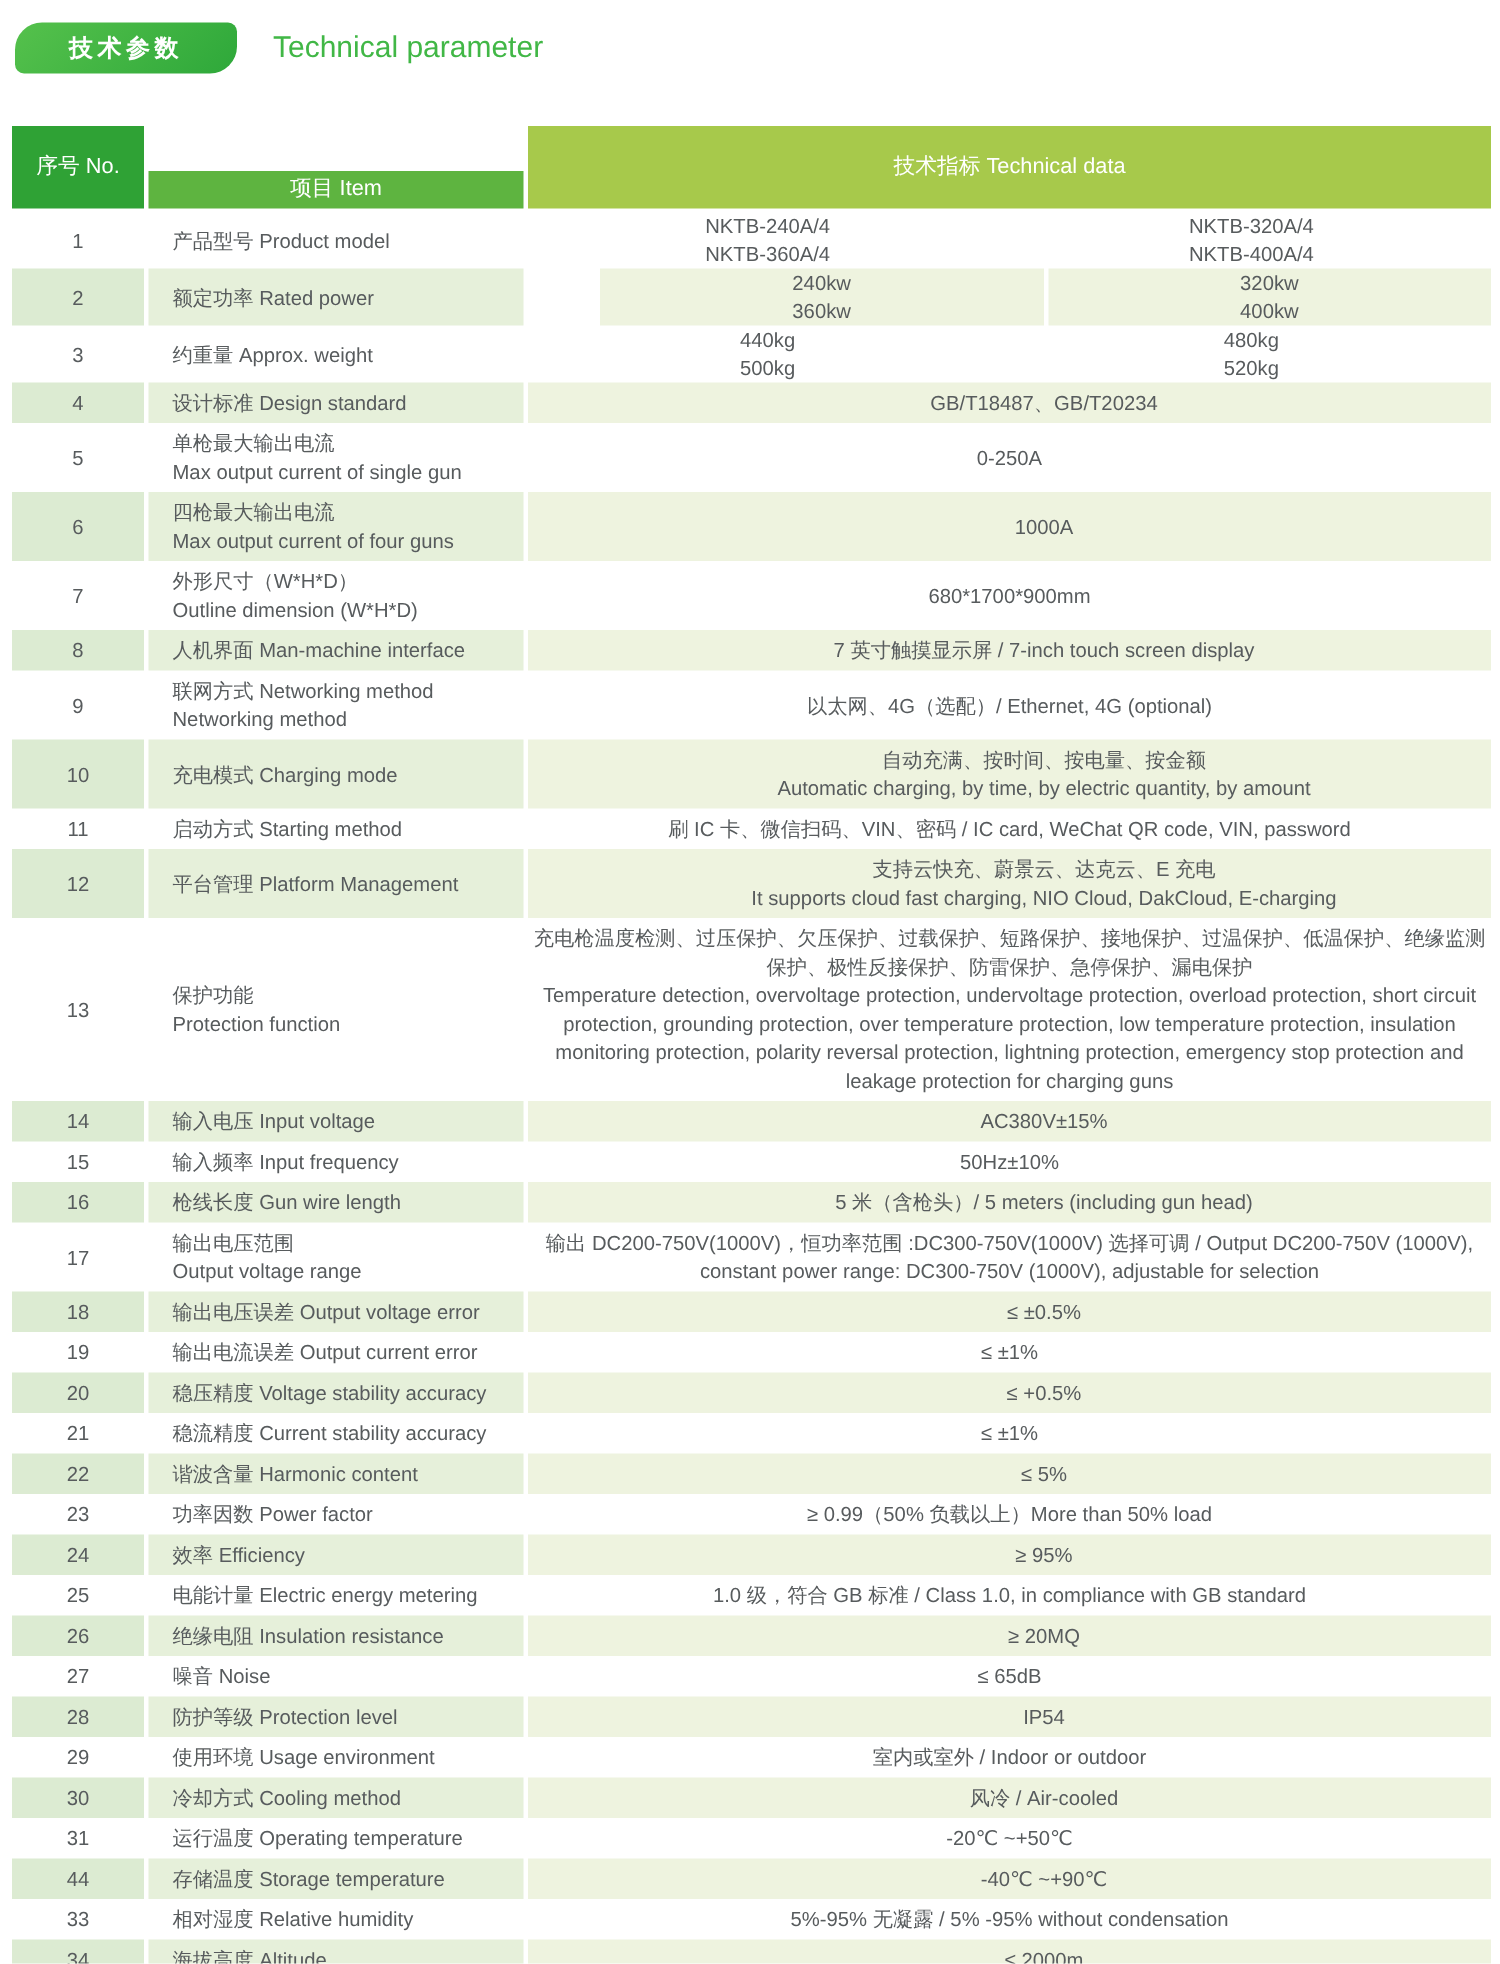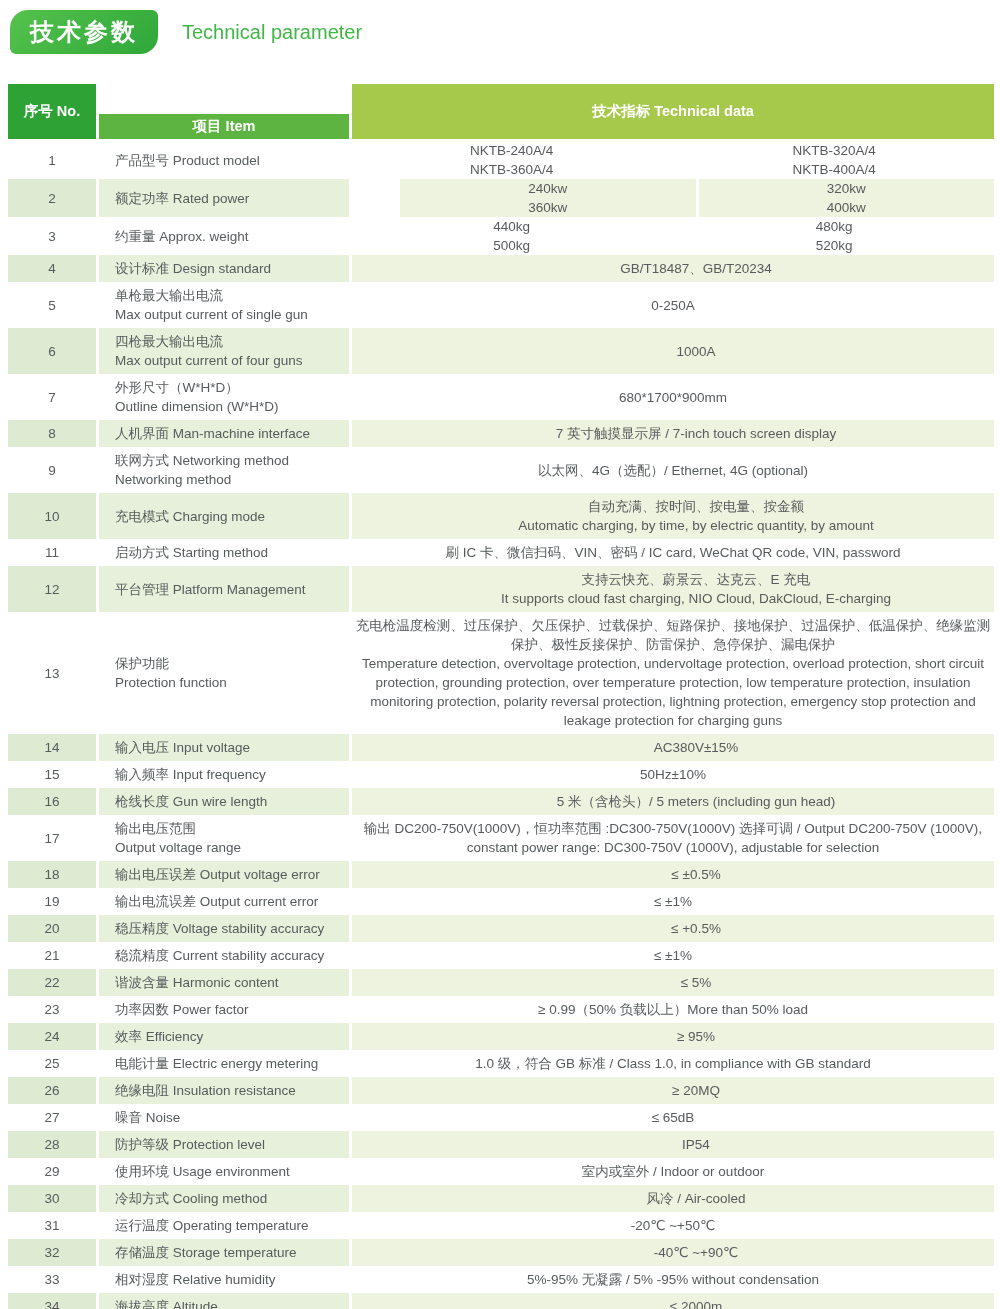--- a/index.html
+++ b/index.html
@@ -17,42 +17,42 @@
   *{box-sizing:border-box;margin:0;padding:0;}
   html,body{background:#ffffff;}
   body{
     width:1000px;height:1309px;overflow:hidden;
     font-family:"Liberation Sans","DejaVu Sans",sans-serif;
     color:var(--text);
   }
   
   .title-bar{display:flex;align-items:center;margin:10px 0 0 10px;height:44px;}
   .badge{
-    min-width:148px;height:44px;
+    min-width:148px;height:34px;
     background:linear-gradient(135deg,var(--badge-green-light),var(--badge-green-dark));
     border-radius:18px 6px 18px 6px;
-    color:#ffffff;font-size:24px;font-weight:bold;letter-spacing:3px;
+    color:#ffffff;font-size:16px;font-weight:bold;letter-spacing:3px;
     display:flex;align-items:center;justify-content:center;
     padding:0 18px;
   }
   .subtitle{margin-left:24px;color:var(--title-green);font-size:20px;font-weight:400;}
   
   .spec-table{margin:30px 6px 0 8px;}
   .row{
     display:grid;
     grid-template-columns:88px 250px 1fr;
     column-gap:3px;
     background:#ffffff;
   }
   .row > div{
     display:flex;flex-direction:column;justify-content:center;
     padding:4px 2px;min-height:27px;
     font-size:13.5px;line-height:19px;
   }
-  .header-row{margin-bottom:2px;font-weight:bold;}
+  .header-row{margin-bottom:2px;}
   .header-row > div{
     min-height:25px;padding:2px;align-items:center;
     color:#ffffff;font-size:14.5px;justify-content:center;text-align:center;
   }
   .h-no{background:var(--header-no-bg);}
   .h-item{background:var(--header-item-bg);margin-top:30px;}
   .h-data{background:var(--header-data-bg);}
   .num-cell{align-items:center;text-align:center;font-size:14px;}
   .item-cell{align-items:flex-start;padding-left:16px !important;text-align:left;}
   .value-cell{text-align:center;padding-left:10px;padding-right:10px;}
@@ -377,21 +377,21 @@
       <div class="row">
     <div class="num-cell">31</div>
     <div class="item-cell">
           <div>运行温度 Operating temperature</div>
         </div>
     <div class="value-cell">
           <div>-20℃ ~+50℃</div>
         </div>
   </div>
       <div class="row shaded">
-    <div class="num-cell">32</div>
+    <div class="num-cell">44</div>
     <div class="item-cell">
           <div>存储温度 Storage temperature</div>
         </div>
     <div class="value-cell">
           <div>-40℃ ~+90℃</div>
         </div>
   </div>
       <div class="row">
     <div class="num-cell">33</div>
     <div class="item-cell">

